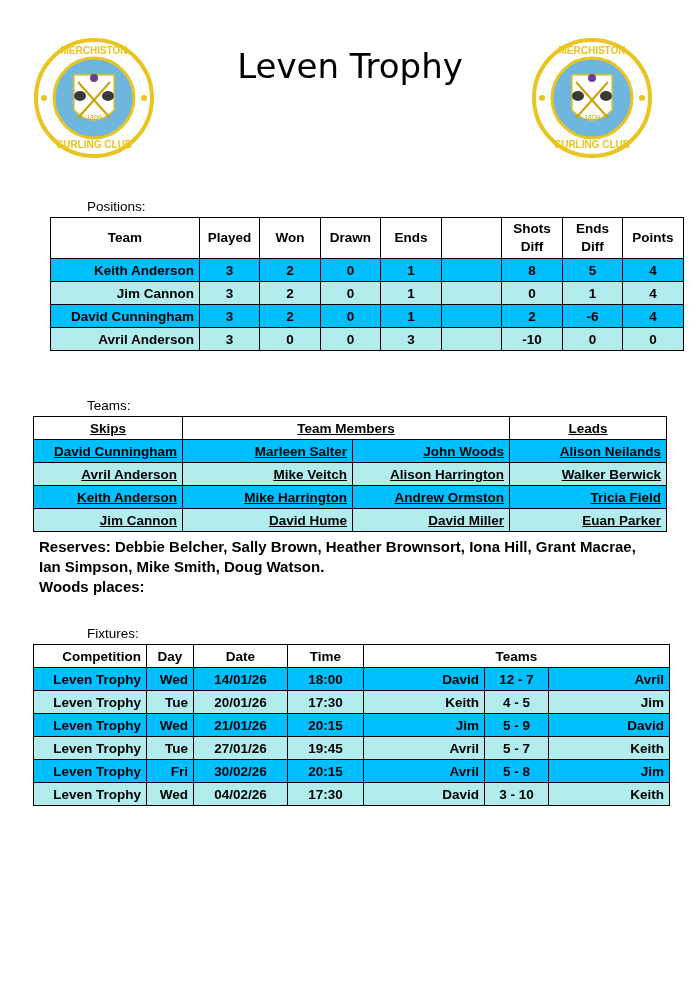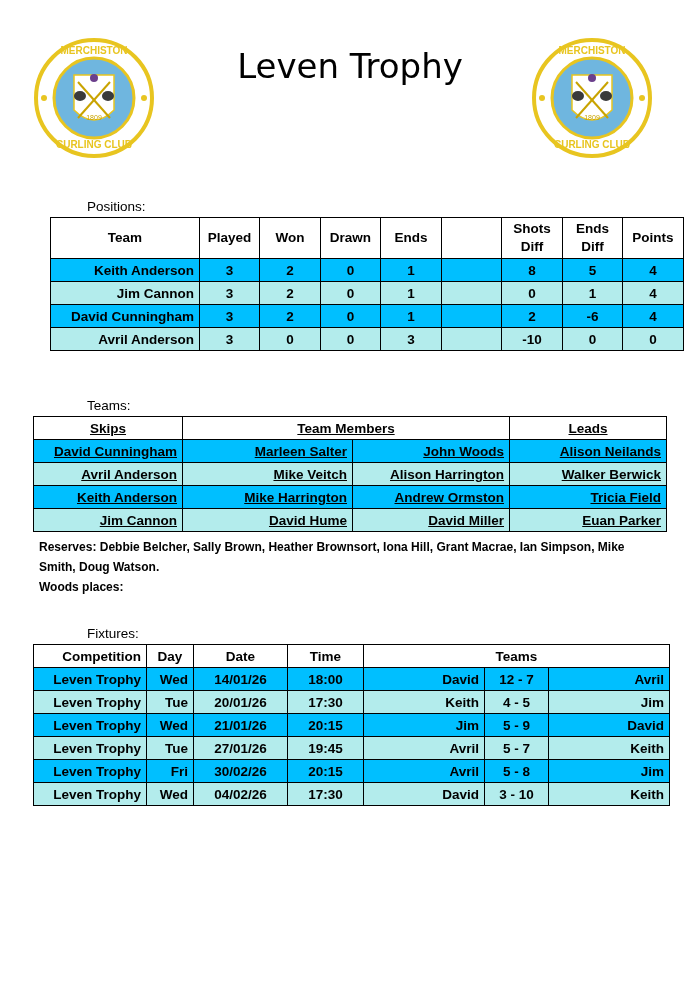--- a/index.html
+++ b/index.html
@@ -20,21 +20,21 @@
   .c { text-align: center; }
   .l { text-align: right; }
   .r { text-align: right; }
   #positions { left: 33px; top: 217px; width: 633px; margin-left: 17px; }
   #positions th { height: 40px; line-height: 18px; }
   #positions td { height: 22px; }
   #teams { left: 33px; top: 416px; width: 633px; }
   #teams th, #teams td { height: 22px; text-decoration: underline; }
   #fixtures { left: 33px; top: 644px; width: 636px; }
   #fixtures th, #fixtures td { height: 22px; }
-  .note { position: absolute; left: 39px; width: 620px; font-size: 12px; font-weight: bold; line-height: 20px; }
+  .note { position: absolute; left: 39px; width: 620px; font-size: 15px; font-weight: bold; line-height: 20px; }
 </style>
 </head>
 <body>
 
 <svg class="logo left" viewBox="0 0 128 136">
   <circle cx="64" cy="68" r="58" fill="#fff" stroke="#e8c520" stroke-width="4"></circle>
   <circle cx="64" cy="68" r="40" fill="#6fb6df" stroke="#e8c520" stroke-width="3"></circle>
   <path d="M44 45 L84 45 L84 80 Q64 100 44 80 Z" fill="#fff" stroke="#e8c520" stroke-width="1.5"></path>
   <line x1="48" y1="52" x2="80" y2="88" stroke="#c9a300" stroke-width="2"></line>
   <line x1="80" y1="52" x2="48" y2="88" stroke="#c9a300" stroke-width="2"></line>

